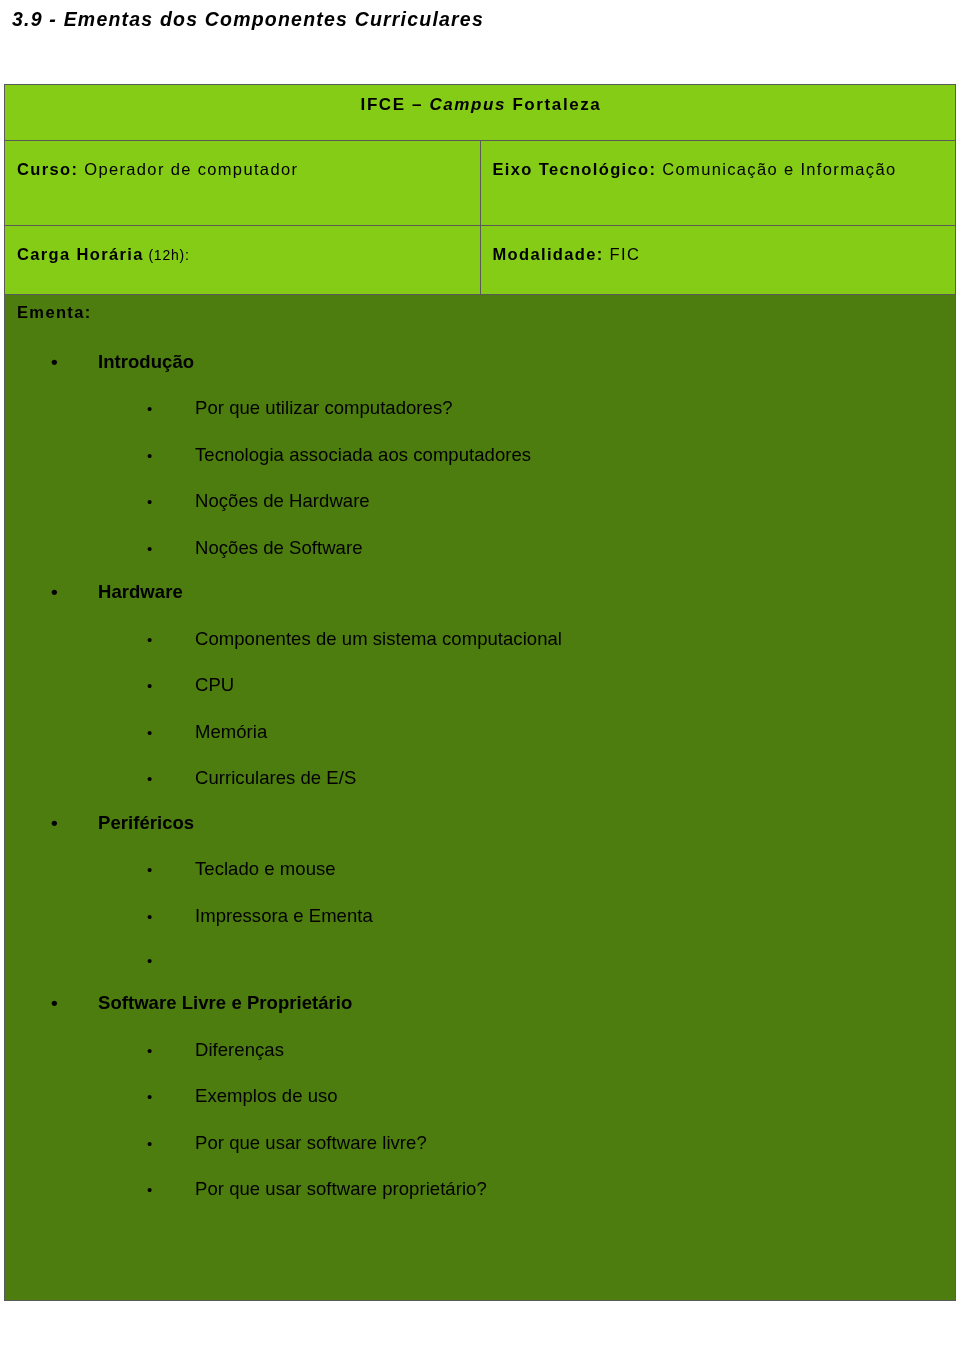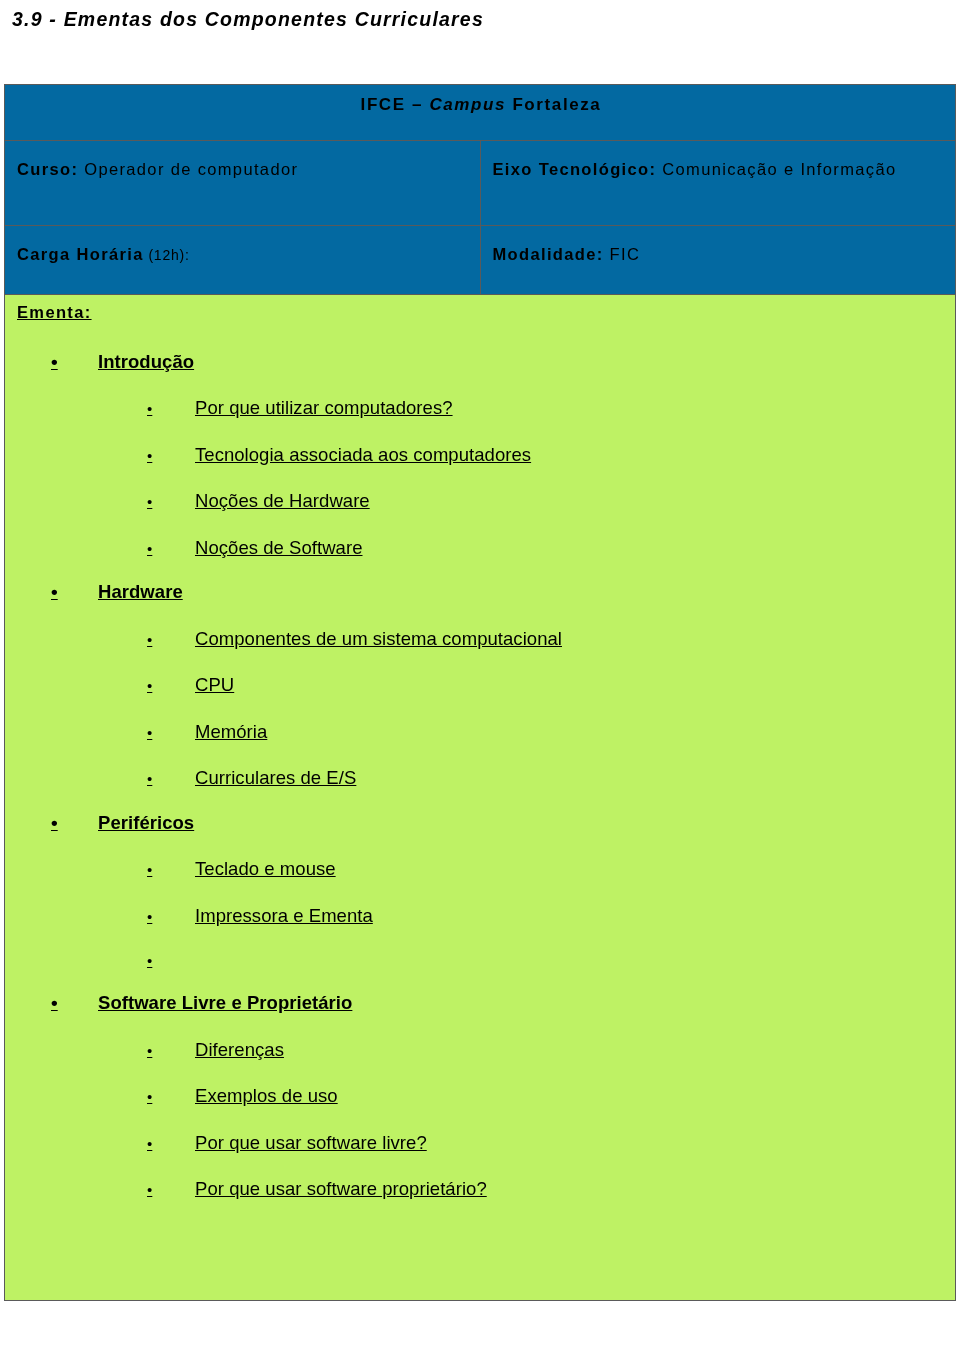--- a/index.html
+++ b/index.html
@@ -32,21 +32,21 @@
   .ementa-table {
     position: absolute;
     left: 4px;
     top: 84px;
     width: 952px;
     border-collapse: collapse;
     table-layout: fixed;
   }
   .ementa-table td {
     border: 1.6px solid #5a5a5a;
-    background: #0369a1;
+    background: #84cc16;
     padding: 16px 10px 6px 12px;
     vertical-align: top;
     font-size: 16.5px;
     letter-spacing: 1.35px;
     line-height: 1.55;
   }
   .row-institution td {
     text-align: center;
     height: 42px;
     letter-spacing: 1.6px;
@@ -67,25 +67,24 @@
   .lbl-colon-plain { font-weight: normal; }
   .val { font-weight: normal; }
   .small-note {
     font-weight: normal;
     font-size: 14px;
     letter-spacing: 0.8px;
   }
 
   
   .row-ementa td {
-    background: #bef264;
+    background: #4d7c0f;
     height: 1005px;
     padding: 0;
     border-top: 1.6px solid #5a5a5a;
-    text-decoration: underline;
   }
   .ementa-label {
     font-weight: bold;
     font-size: 16.5px;
     letter-spacing: 1.35px;
     padding: 5px 0 0 12px;
   }
 
   
   .outline {

